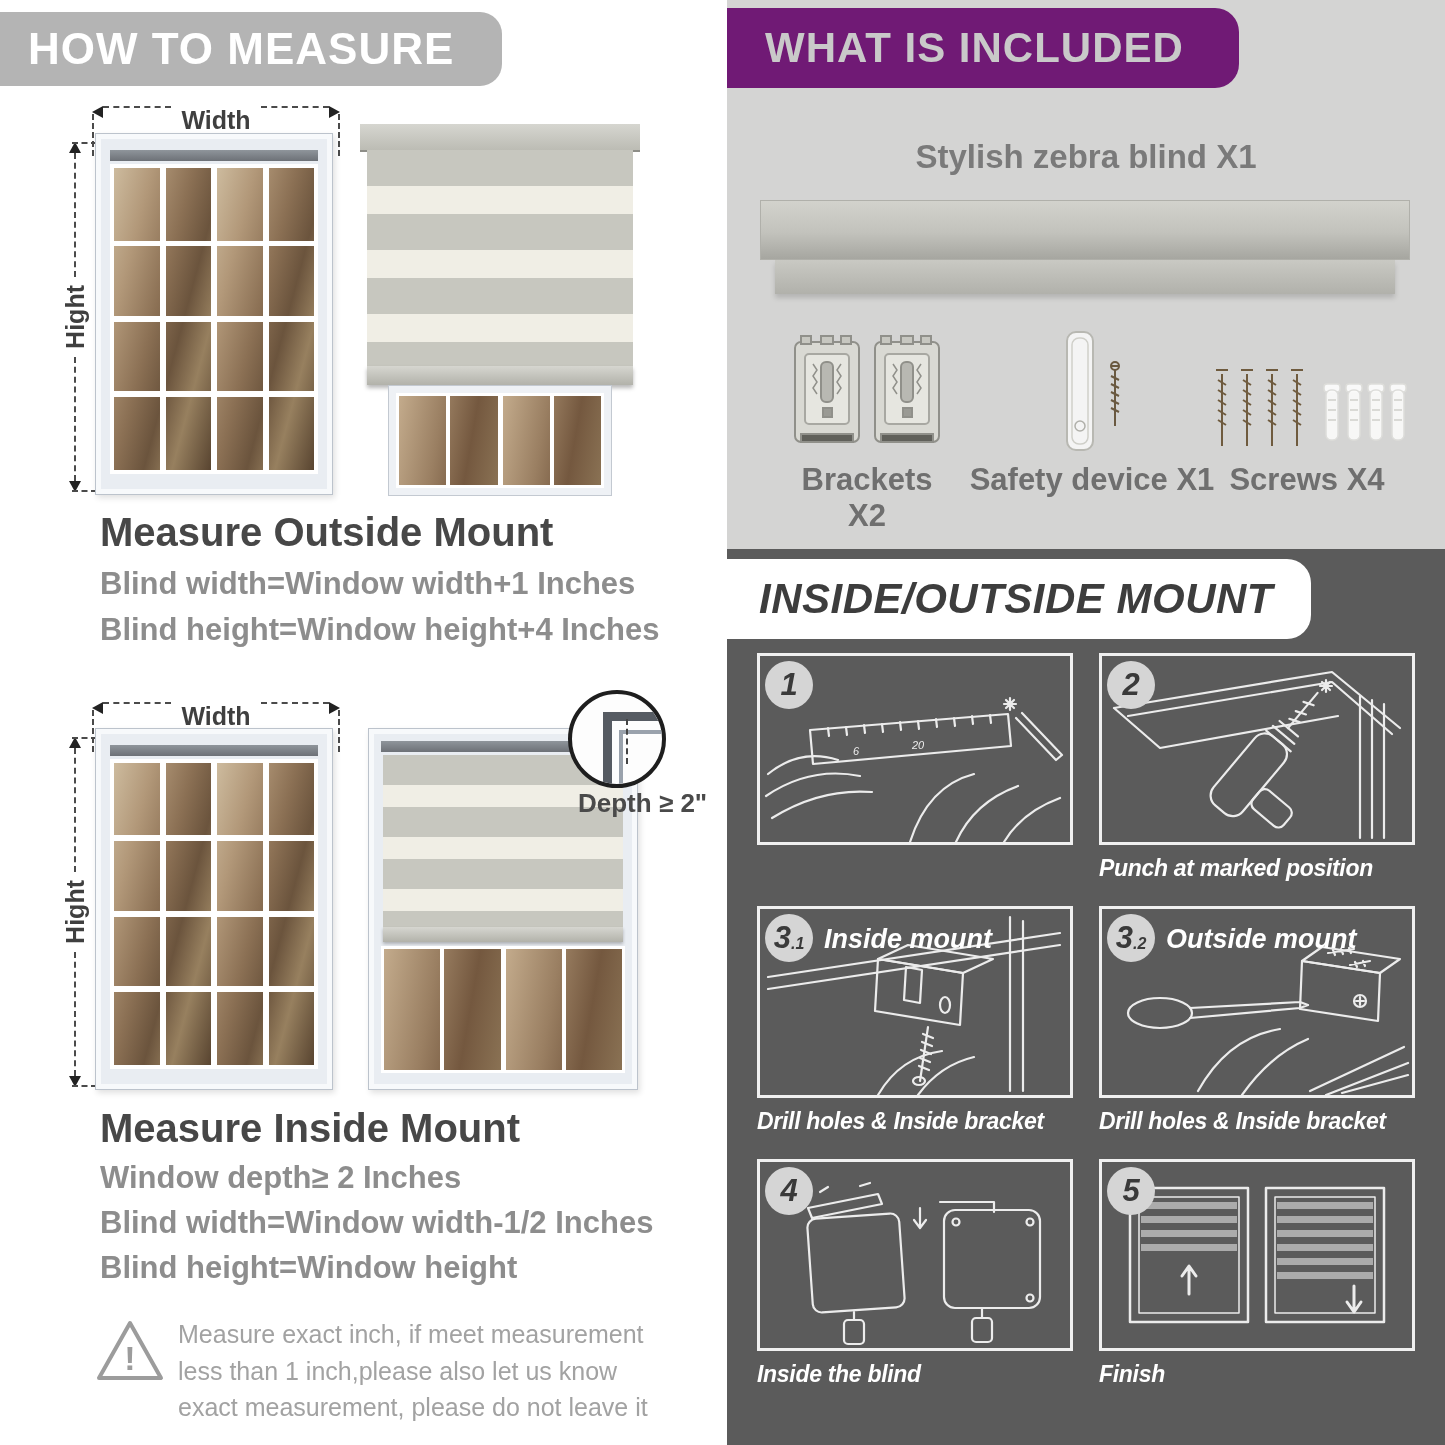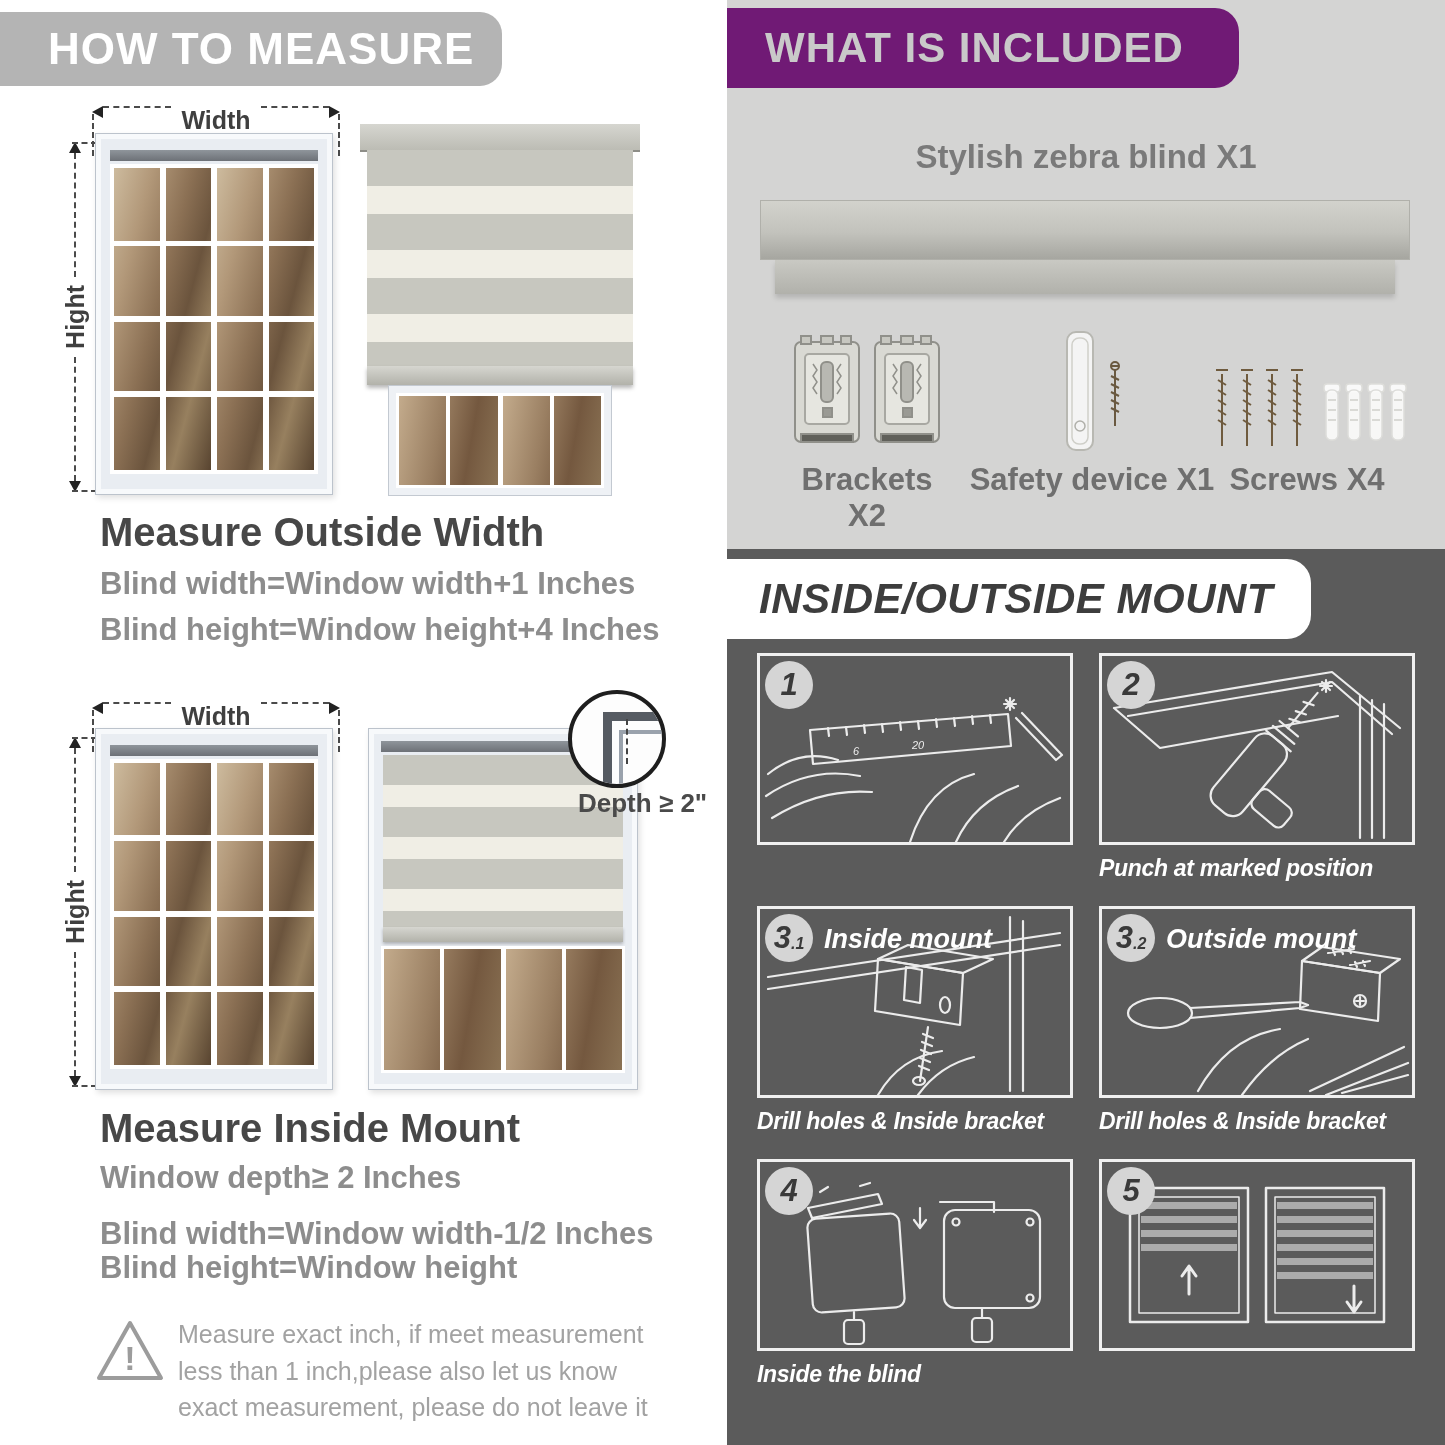--- a/index.html
+++ b/index.html
@@ -1,21 +1,21 @@
 <!DOCTYPE html>
 <html><head>
 <meta charset="utf-8">
 <style>
   html,body{margin:0;padding:0;background:#fff;}
   #canvas{position:relative;width:1445px;height:1445px;background:#ffffff;overflow:hidden;
           font-family:"Liberation Sans",sans-serif;}
   
   .banner{position:absolute;left:0;top:12px;width:502px;height:74px;background:#b4b4b4;
           border-radius:0 22px 22px 0;color:#fff;font-size:44px;font-weight:bold;
-          line-height:74px;padding-left:48px;letter-spacing:1px;box-sizing:border-box;}
+          line-height:74px;padding-left:28px;letter-spacing:1px;box-sizing:border-box;}
   .section-heading{position:absolute;left:100px;font-size:40px;font-weight:bold;color:#474747;}
   .formula{position:absolute;left:100px;font-size:31px;font-weight:bold;color:#8d8d8d;}
   
   .window{position:absolute;background:#e9edf2;border:1px solid #bcc3cc;
           box-shadow:inset 0 0 0 5px #f7f9fb, 2px 3px 6px rgba(0,0,0,.12);
           padding:16px 14px 20px;box-sizing:border-box;display:flex;flex-direction:column;}
   .win-rail{height:11px;background:linear-gradient(#8f959b,#6d7177);margin-bottom:3px;flex:0 0 auto;}
   .sashes{flex:1;display:flex;gap:6px;background:#fff;padding:4px;}
   .sash{flex:1;
     background-image:
@@ -135,21 +135,21 @@
     <div class="blind-body" style="height:216px;"></div>
     <div class="bottomrail"></div>
     <div class="mini-window">
       <div class="mini-glass">
         <div class="mini-pane"></div>
         <div class="mini-pane"></div>
       </div>
     </div>
   </div>
 
-  <div class="section-heading" style="top:510px;">Measure Outside Width</div>
+  <div class="section-heading" style="top:510px;">Measure Outside Mount</div>
   <div class="formula" style="top:566px;">Blind width=Window width+1 Inches</div>
   <div class="formula" style="top:612px;">Blind height=Window height+4 Inches</div>
 
   <div class="h-arrow" style="left:92px;top:702px;width:248px;">
     <span class="vtick" style="left:0;"></span>
     <span class="head-l"></span>
     <span class="dash"></span>
     <span class="lbl">Width</span>
     <span class="dash"></span>
     <span class="head-r"></span>
@@ -186,21 +186,21 @@
 
   <div class="magnifier" style="left:568px;top:690px;">
     <div class="mag-corner"></div>
     <div class="mag-corner2"></div>
     <div class="mag-dash"></div>
   </div>
   <div class="depth-label" style="left:578px;top:788px;">Depth ≥ 2"</div>
 
   <div class="section-heading" style="top:1106px;text-align:center;">Measure Inside Mount</div>
   <div class="formula" style="top:1160px;">Window depth≥ 2 Inches</div>
-  <div class="formula" style="top:1205px;margin-top:11px;">Blind width=Window width-1/2 Inches</div>
+  <div class="formula" style="top:1205px;">Blind width=Window width-1/2 Inches</div>
   <div class="formula" style="top:1250px;">Blind height=Window height</div>
 
   <svg style="position:absolute;left:95px;top:1318px;" width="70" height="66" viewBox="0 0 70 66">
     <polygon points="35,5 66,60 4,60" fill="none" stroke="#9c9c9c" stroke-width="4" stroke-linejoin="round"></polygon>
     <text x="35" y="52" text-anchor="middle" font-size="34" font-weight="bold" fill="#9c9c9c" font-family="Liberation Sans, sans-serif">!</text>
   </svg>
   <div class="warning-text">Measure exact inch, if meet measurement less than 1 inch,please also let us know exact measurement, please do not leave it</div>
 
   <div class="included-panel">
     <div class="included-header">WHAT IS INCLUDED</div>
@@ -458,17 +458,18 @@
                   <rect x="175" y="54" width="96" height="7"></rect>
                 <rect x="175" y="68" width="96" height="7"></rect>
                   <rect x="175" y="82" width="96" height="7"></rect>
                 <rect x="175" y="96" width="96" height="7"></rect>
                   <rect x="175" y="110" width="96" height="7"></rect>
               </g>
               <path d="M252,124 V148 M245,140 l7,10 l7,-10" stroke-width="3"></path>
             </g>
           </svg>
         </div>
+        <div class="step-caption">Finish</div>
       </div>
 
     </div>
   </div>
 </div>
 
 </body></html>

